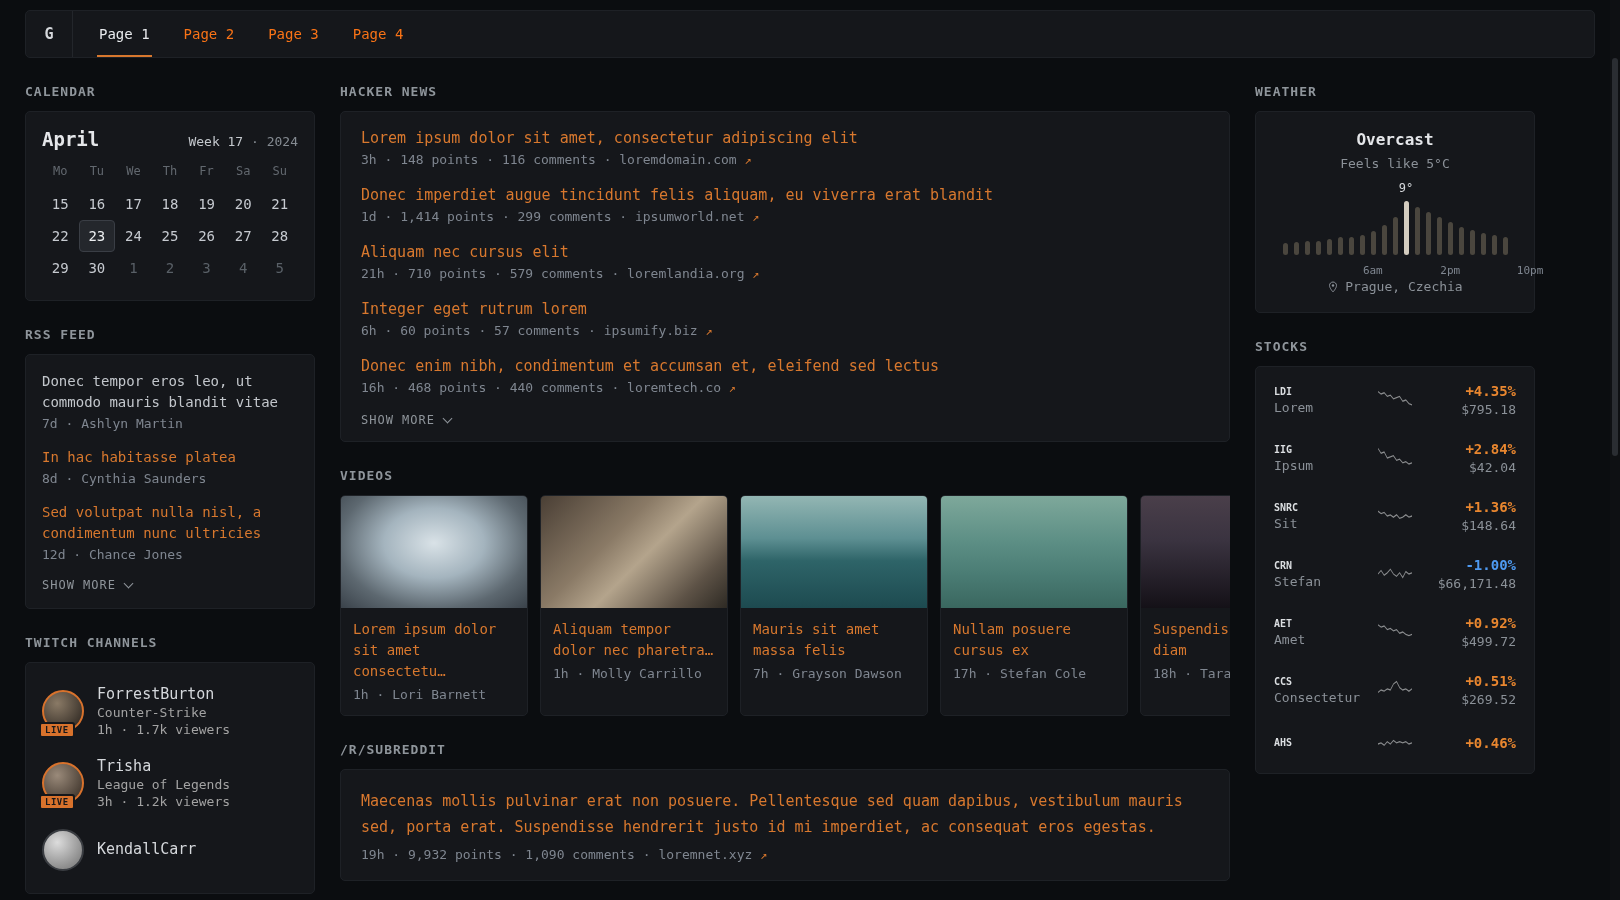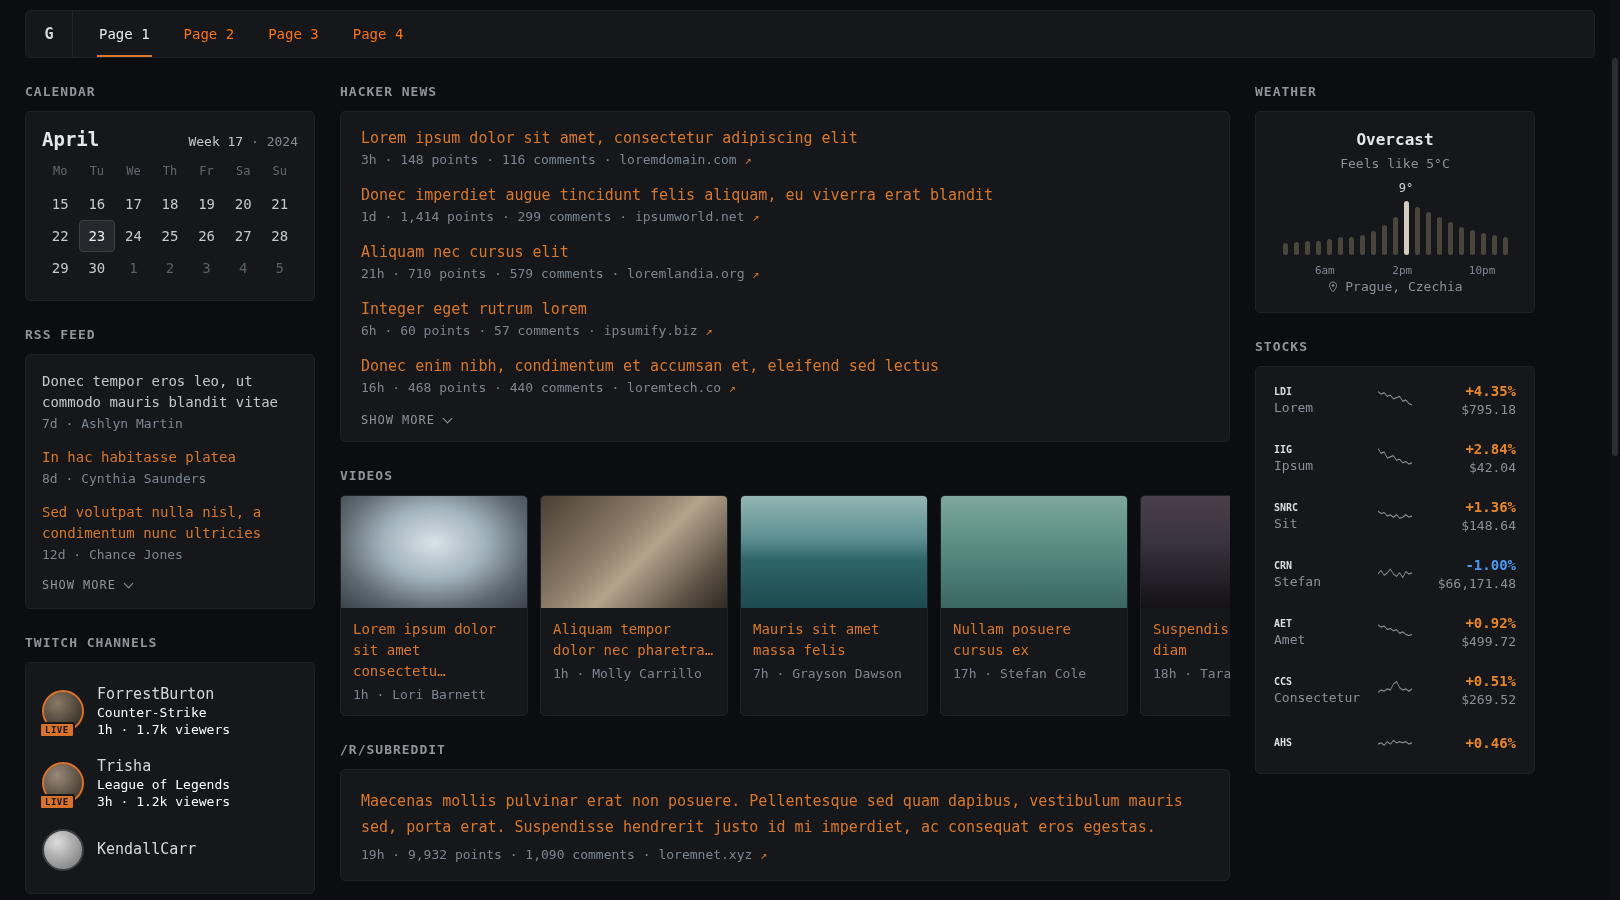--- a/index.html
+++ b/index.html
@@ -82,21 +82,21 @@
     border:2px solid #3a3d42; background:#555;
   }
   .avatar.live-ring { border-color:#d8722c; }
   .live-badge {
     display:none; position:absolute; bottom:-6px; left:-3px;
     background:#d8722c; color:#16171a; font-size:9px; font-weight:bold;
     padding:1px 4px; border-radius:3px; border:2px solid #15171b; letter-spacing:.5px;
   }
   .live-badge.show { display:inline-block; }
   .tw-name { font-size:15px; color:#d5d8dc; }
-  .tw-game, .tw-meta { font-size:13px; color:#ffffff; margin-top:2px; }
+  .tw-game, .tw-meta { font-size:13px; color:#a3a3a3; margin-top:2px; }
 
   
   .hn { padding:16px 20px 14px; }
   .hn-item { margin-bottom:18px; }
   .hn-title { display:inline-block; font-size:15px; color:#d8782e; text-decoration:none; cursor:pointer; }
   .meta { font-size:13px; color:#7f8690; margin-top:5px; }
   .meta .domain { color:#7f8690; text-decoration:none; cursor:pointer; }
   .meta .ext { color:#d8782e; font-size:12px; }
 
   
@@ -115,21 +115,21 @@
   
   .weather { padding:18px; text-align:center; }
   .wcond { font-size:16px; font-weight:600; color:#e4e6e9; }
   .wfeels { font-size:13px; color:#8b9198; margin-top:7px; }
   .wchart { margin-top:28px; display:flex; justify-content:center; align-items:flex-end; gap:6px; height:56px; }
   .wbar-wrap { position:relative; display:flex; align-items:flex-end; height:56px; }
   .wbar { width:5px; background:#4a463e; border-radius:2.5px; }
   .wbar.hl { background:#d3ccbf; }
   .wbar-label { position:absolute; left:50%; transform:translateX(-50%); font-size:12px; color:#d5d8dc; white-space:nowrap; }
   .wtimes { position:relative; height:15px; margin-top:9px; font-size:11px; color:#7f8690; }
-  .wtimes span { position:absolute; transform:translateX(-50%); }
+  .wtimes span { position:absolute; transform:translateX(-50%);margin-left:48px; }
   .wtimes span:nth-of-type(1) { left:21%; }
   .wtimes span:nth-of-type(2) { left:53%; }
   .wtimes span:nth-of-type(3) { left:86%; }
   .wloc { font-size:13px; color:#8b9198; display:flex; justify-content:center; align-items:center; gap:6px; }
   .pin { width:12px; height:12px; color:#8b9198; }
 
   
   .stocks { padding:4px 16px; }
   .stock-row { display:flex; align-items:center; padding:12px 2px; cursor:pointer; }
   .stock-id { width:94px; }

